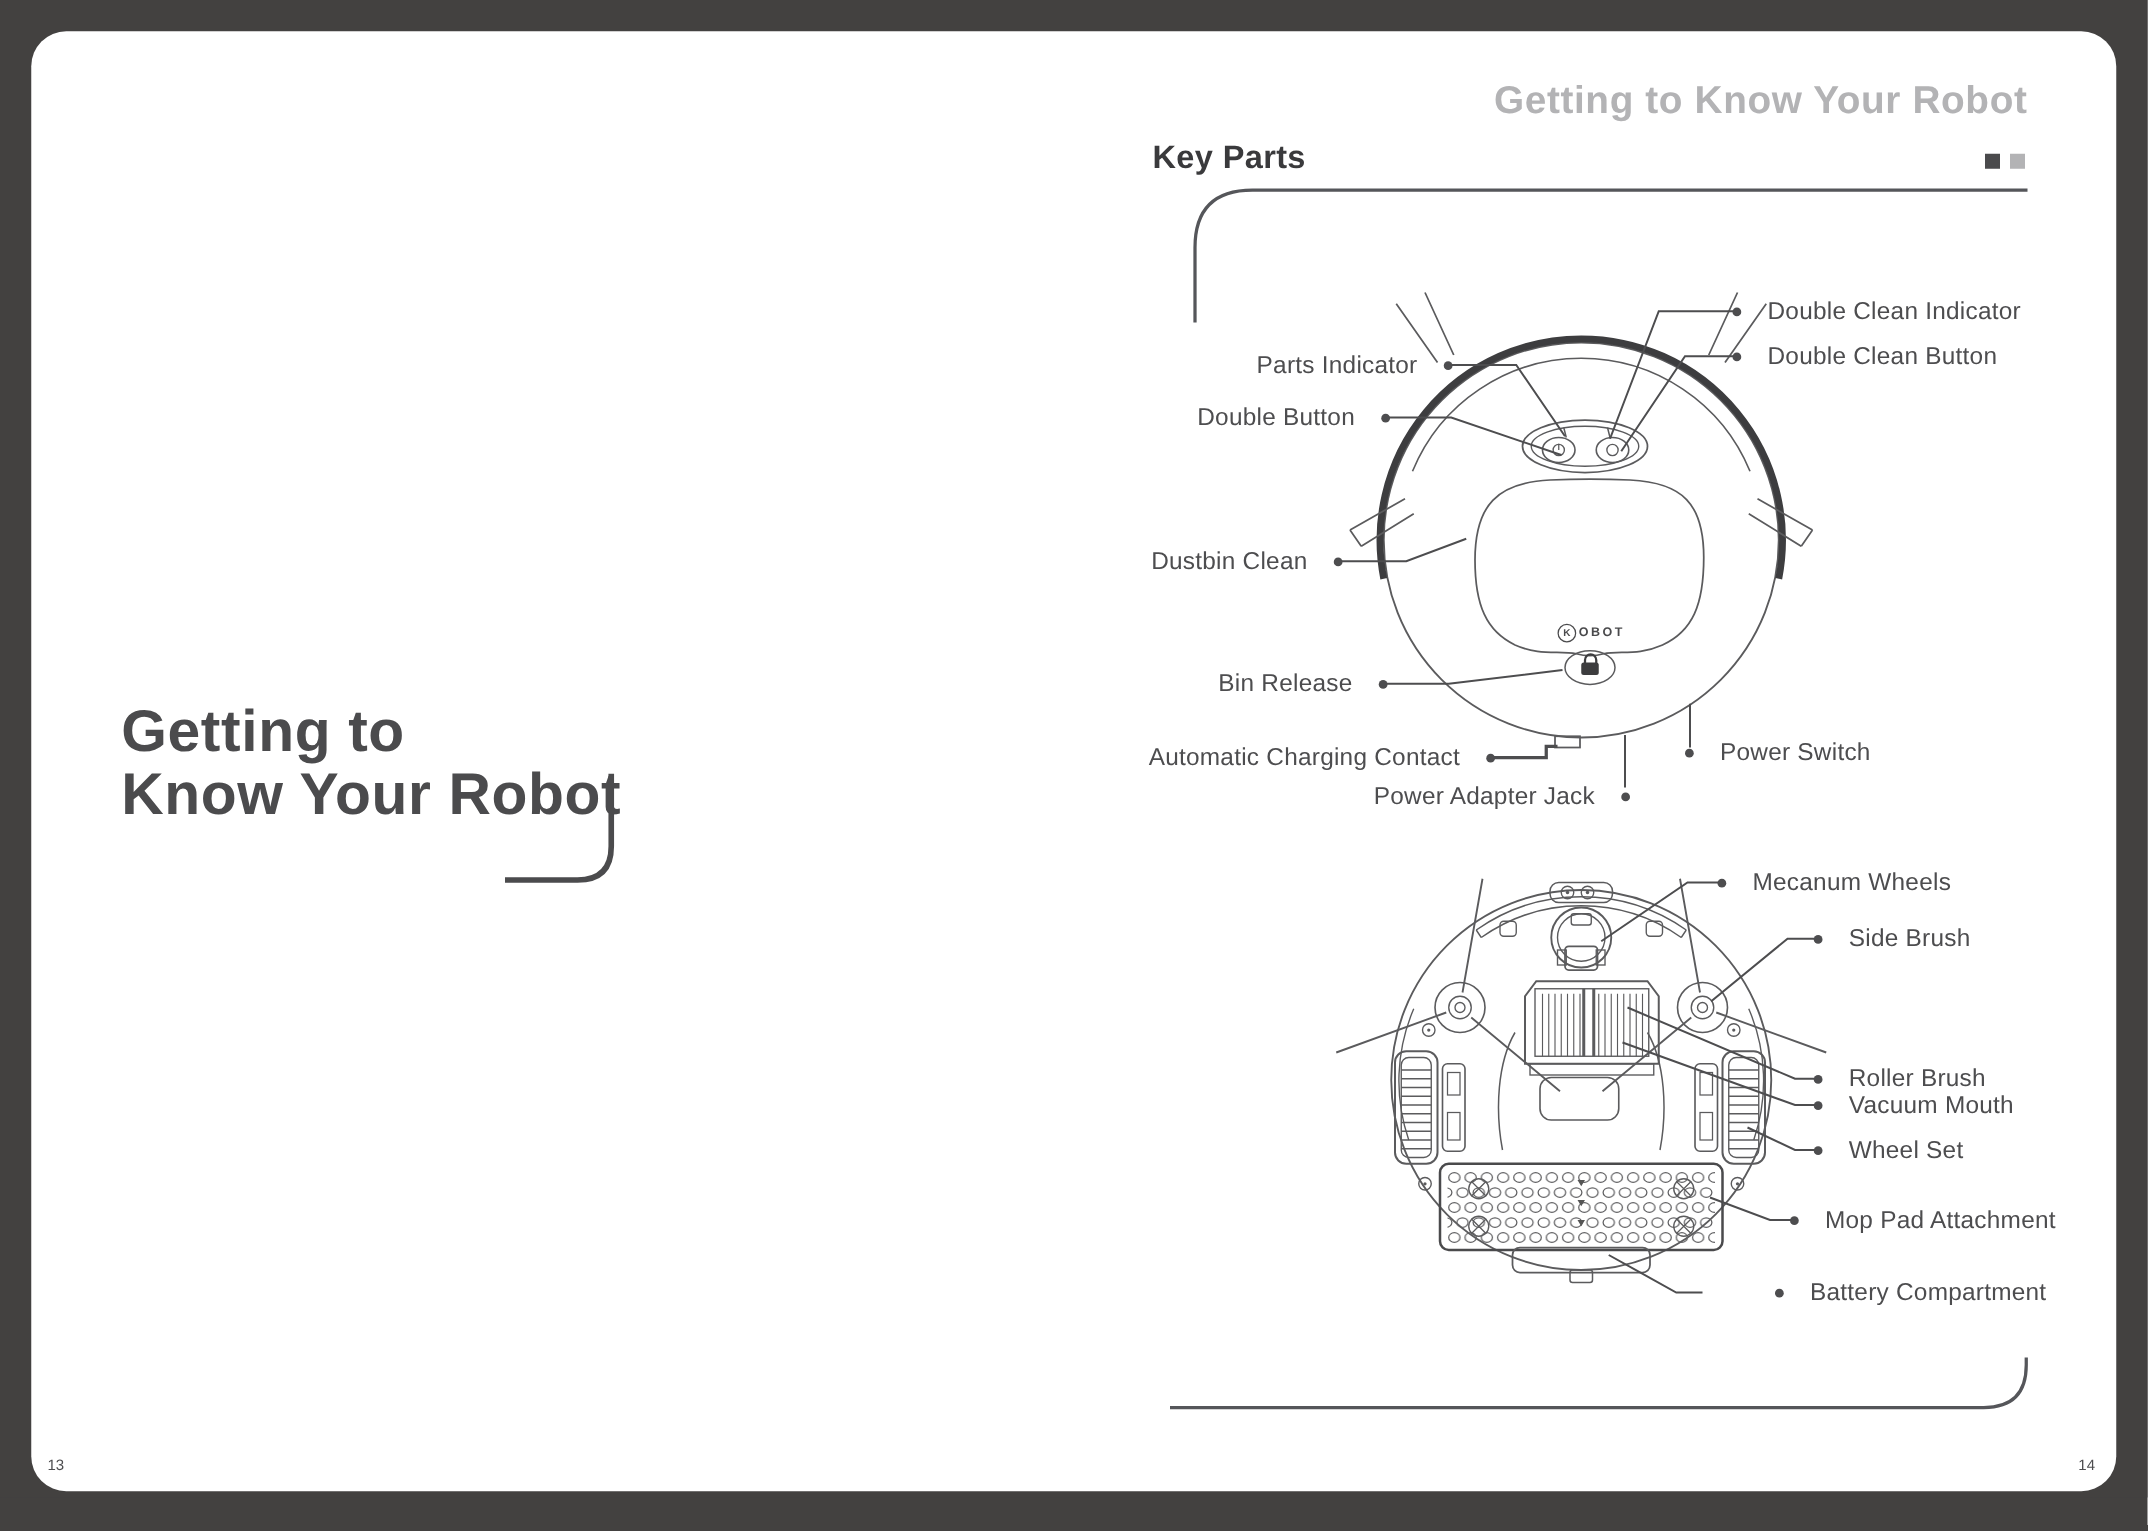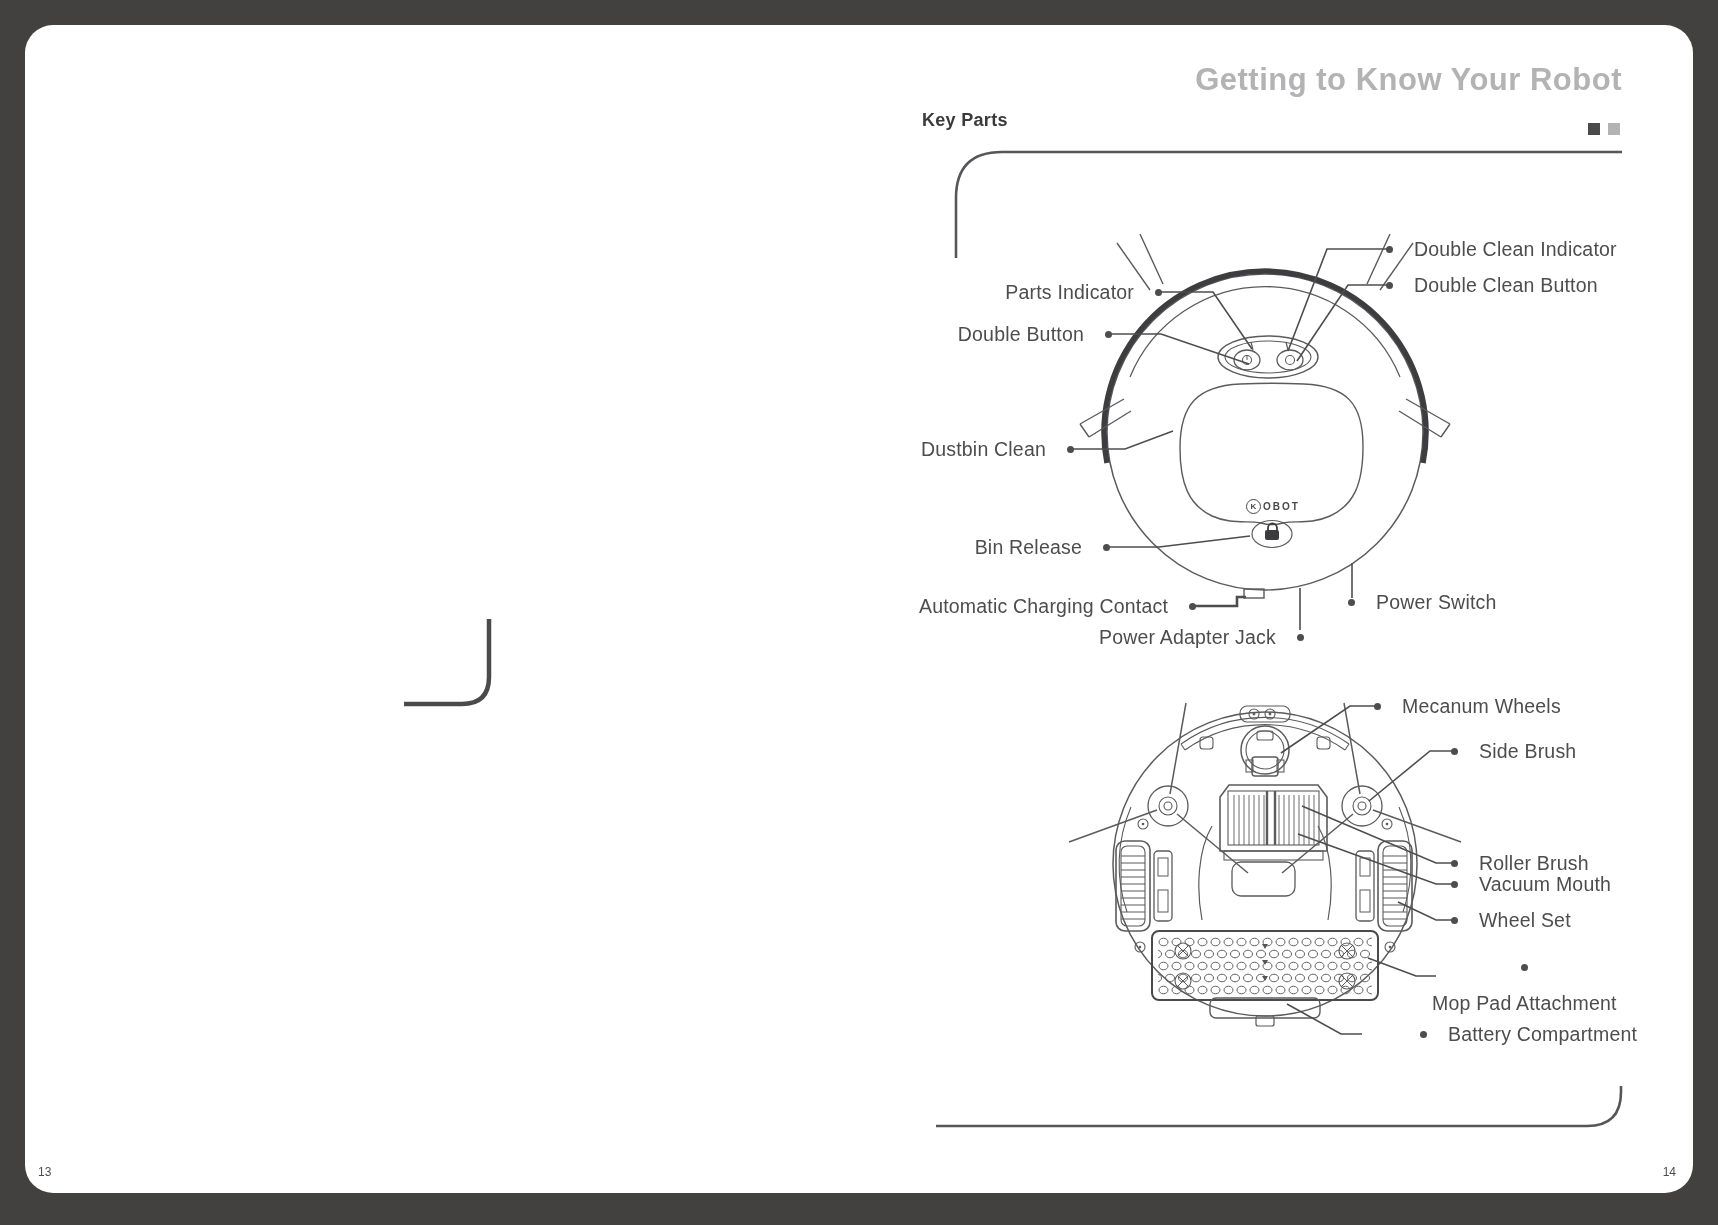--- a/index.html
+++ b/index.html
@@ -14,21 +14,21 @@
     position:absolute;left:25px;top:25px;width:1668px;height:1168px;
     background:#ffffff;border-radius:28px;
   }
   .lineart{position:absolute;left:0;top:0;width:1718px;height:1225px;pointer-events:none;}
   .running-header{
     position:absolute;top:62px;right:96px;
     font-size:31px;font-weight:700;color:#b3b3b5;letter-spacing:0.5px;white-space:nowrap;
   }
   .key-parts{
     position:absolute;left:922px;top:110px;
-    font-size:18px;font-weight:700;color:#3a3a3c;letter-spacing:0.3px;
+    font-size:26px;font-weight:700;color:#3a3a3c;letter-spacing:0.3px;
   }
   .sq{position:absolute;width:12px;height:12px;top:123px;}
   .sq.dark{left:1588px;background:#4a4a4c;}
   .sq.light{left:1608px;background:#b3b3b5;}
   .chapter-title{
     position:absolute;left:97px;top:560px;
     font-size:47px;line-height:50px;font-weight:700;color:#4b4b4d;letter-spacing:0.5px;
   }
   .page-num{position:absolute;font-size:12px;color:#4d4d4f;top:1165px;}
   .page-num.pleft{left:38px;}
@@ -230,20 +230,24 @@
       <path d="M1436,976 H1416 L1368,958"></path>
       <path d="M1362,1034 H1341 L1287,1004"></path>
     </g>
   </svg>
 
   <div class="running-header">Getting to Know Your Robot</div>
   <div class="key-parts">Key Parts</div>
   <span class="sq dark"></span>
   <span class="sq light"></span>
 
+  <div class="chapter-title">
+    <div>Getting to</div>
+    <div>Know Your Robot</div>
+  </div>
 
   <div class="page-num pleft">13</div>
   <div class="page-num pright">14</div>
 
   <div class="brand-logo">
     <span class="circ-k">K</span>
     <span class="rest">OBOT</span>
   </div>
 
   <div class="part-label" style="right:556px;top:280px;">
@@ -296,21 +300,21 @@
       <span>Roller Brush</span>
   </div>
   <div class="part-label" style="left:1451px;top:872px;">
     <span class="dot"></span>
       <span>Vacuum Mouth</span>
   </div>
   <div class="part-label" style="left:1451px;top:908px;">
     <span class="dot"></span>
       <span>Wheel Set</span>
   </div>
-  <div class="part-label" style="left:1432px;top:964px;flex-direction:column;">
+  <div class="part-label" style="left:1432px;top:964px;">
     <span class="dot"></span>
       <span>Mop Pad Attachment</span>
   </div>
   <div class="part-label" style="left:1420px;top:1022px;">
     <span class="dot"></span>
       <span>Battery Compartment</span>
   </div>
 </div>
 
 </body></html>

